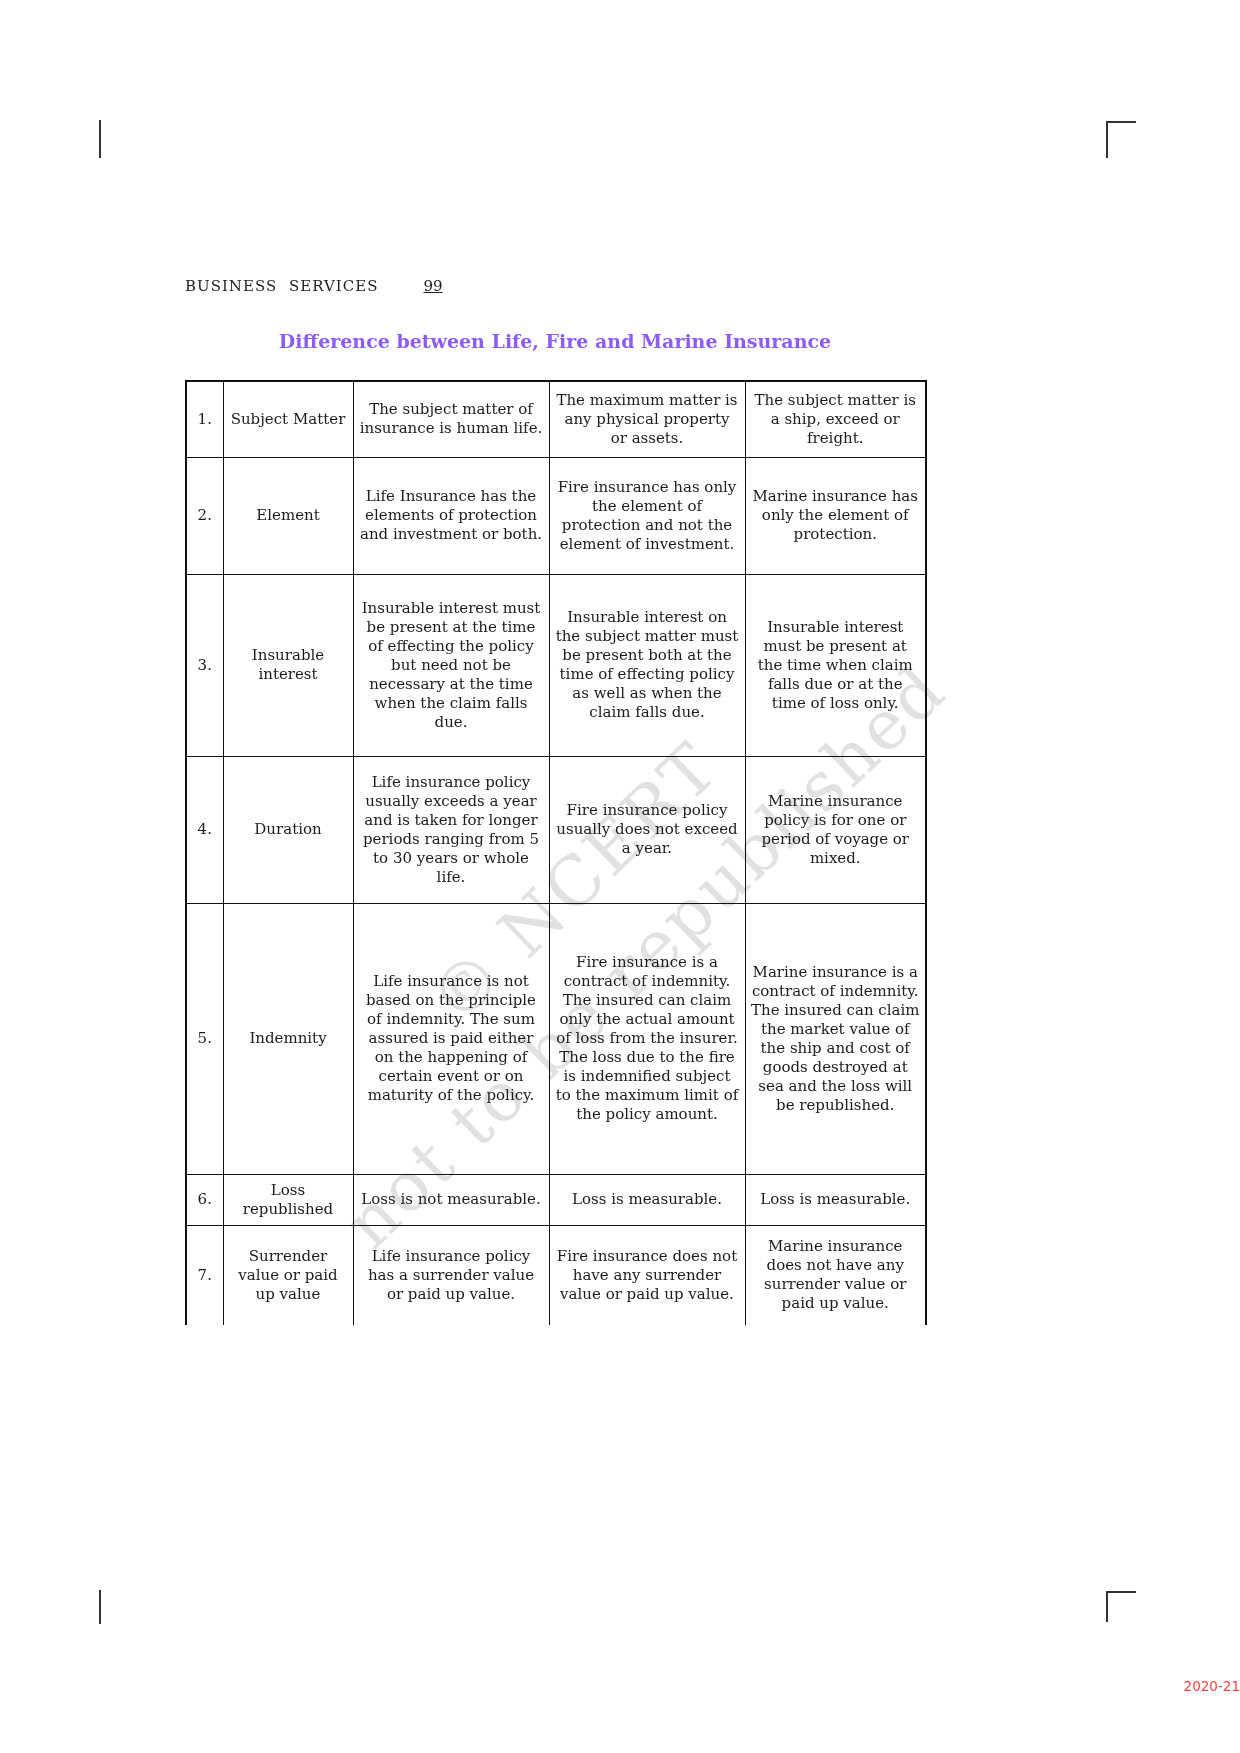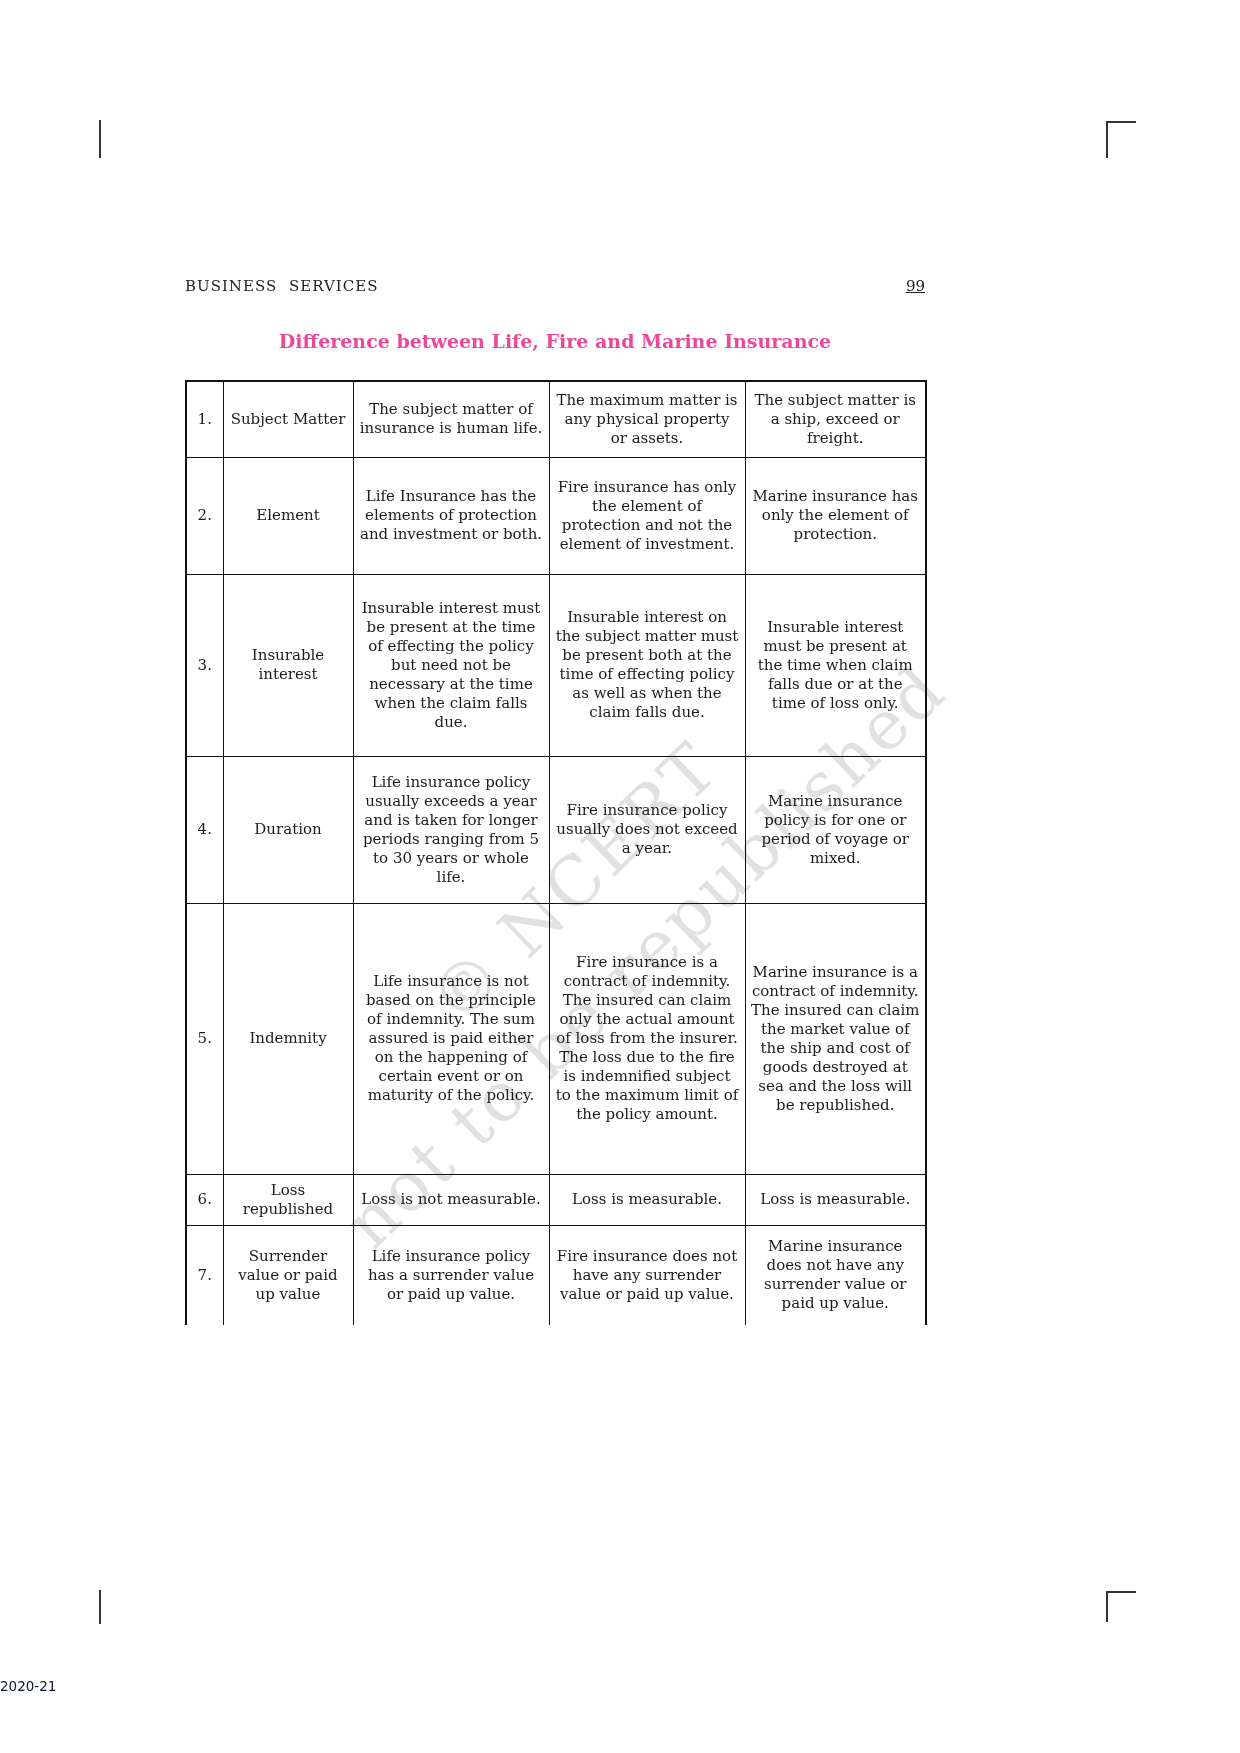--- a/index.html
+++ b/index.html
@@ -18,29 +18,29 @@
   .mark-tl { left: 99px; top: 120px; width: 2px; height: 38px; }
   .mark-bl { left: 99px; top: 1590px; width: 2px; height: 34px; }
   .mark-tr-v { left: 1106px; top: 121px; width: 2px; height: 37px; }
   .mark-tr-h { left: 1106px; top: 121px; width: 30px; height: 2px; }
   .mark-br-v { left: 1106px; top: 1591px; width: 2px; height: 31px; }
   .mark-br-h { left: 1106px; top: 1591px; width: 30px; height: 2px; }
 
   
   .running-head {
     position: absolute; left: 185px; top: 277px; width: 740px;
-    display: flex; justify-content: space-between; align-items: baseline;
-    font-size: 15px; letter-spacing: 1px; word-spacing: 6px; color: #222;
+    display: flex; align-items: baseline;
+    font-size: 15px; letter-spacing: 1px; word-spacing: 6px; color: #222; gap: 45px;
   }
   .page-number { letter-spacing: 0; word-spacing: 0; text-decoration: underline; }
 
   
   .table-title {
     position: absolute; left: 185px; top: 330px; width: 740px;
-    text-align: center; font-weight: bold; font-size: 19px; color: #ec4899;
+    text-align: center; font-weight: bold; font-size: 19px; color: #8b5cf6;
   }
 
   
   .watermark {
     position: absolute; left: 140px; top: 470px; width: 940px; height: 900px;
     display: flex; flex-direction: column; align-items: center; justify-content: center;
     transform: rotate(-44deg);
     color: #c9c9c9; opacity: 0.55;
     font-size: 68px; letter-spacing: 3px; line-height: 1.5;
     white-space: nowrap; pointer-events: none; text-align: center;
@@ -80,21 +80,21 @@
   
   tr.hd th.num { border-bottom-style: none; }
   tr.r1 td.num { border-top-style: none; }
 
   
   tr.r7 td { border-bottom-style: none; }
 
   
   .footer-date {
     position: absolute; left: 0; top: 1678px; width: 1240px;
-    text-align: left; font-size: 13.5px; color: #0f172a;
+    text-align: right; font-size: 13.5px; color: #ef4444;
     font-family: "DejaVu Sans", "Liberation Sans", sans-serif;
   }
 </style>
 </head>
 <body>
 
 <div class="page">
 
   <div class="mark mark-tl"></div>
   <div class="mark mark-tr-v"></div>

